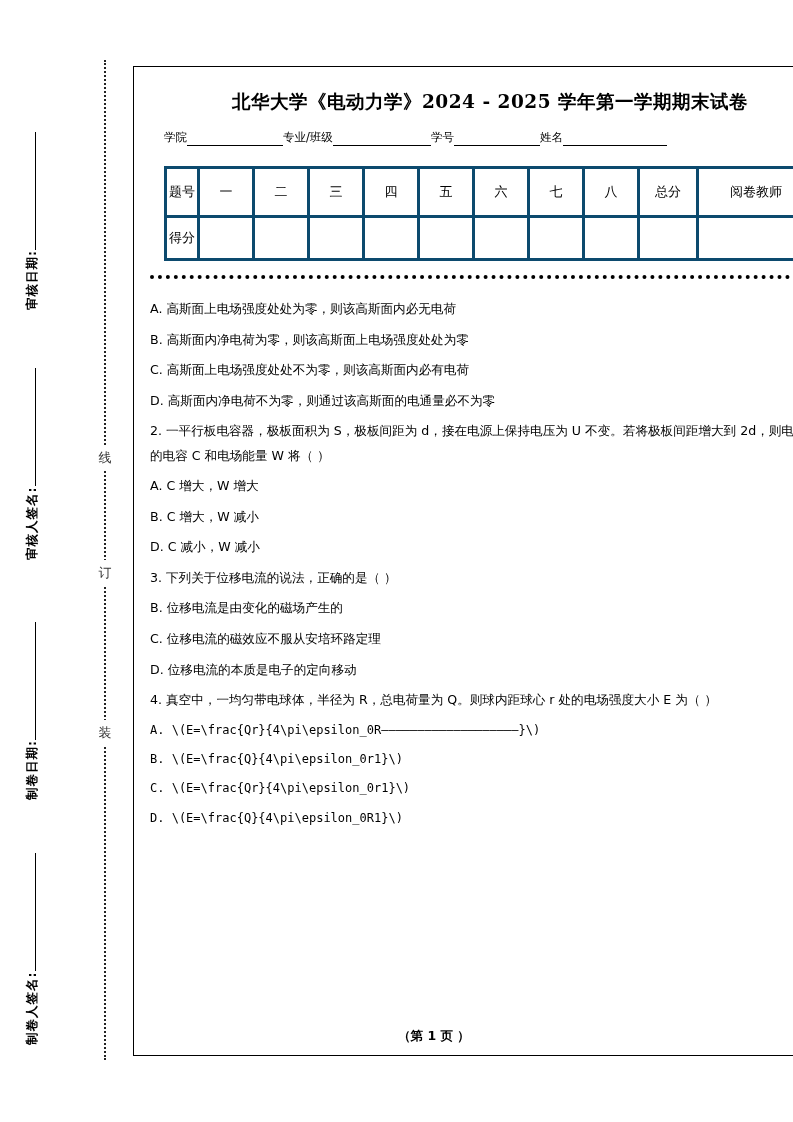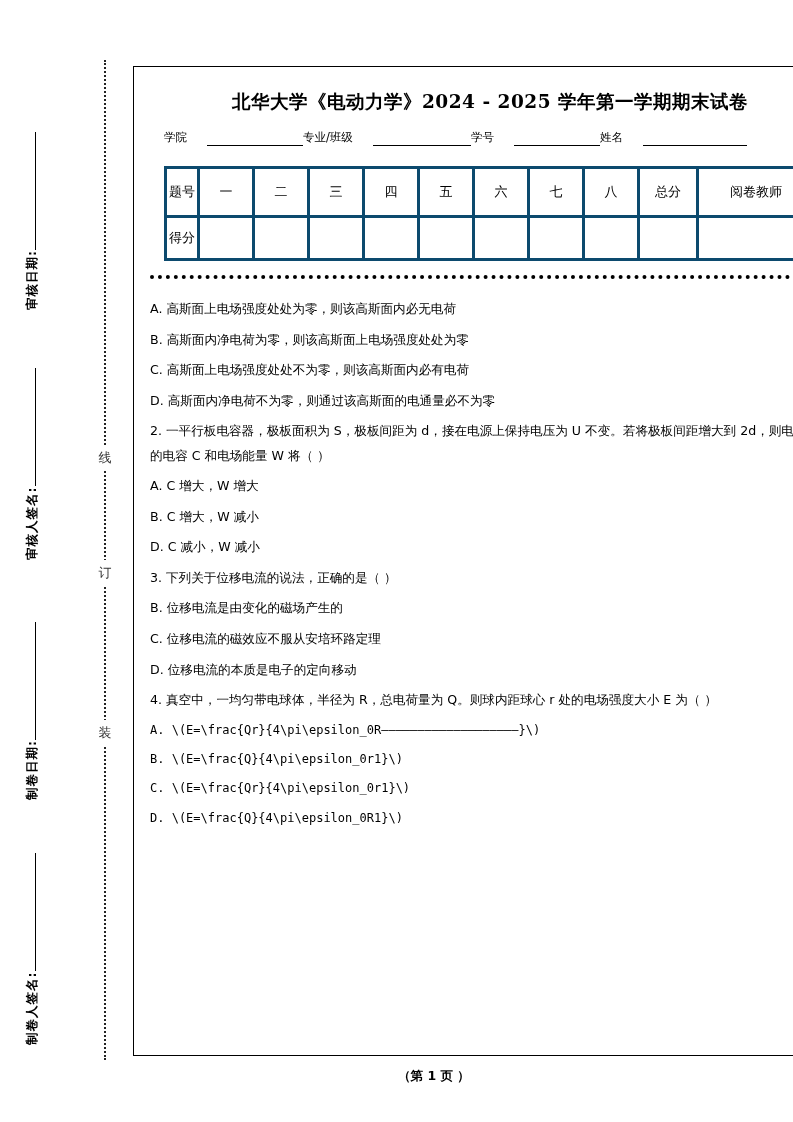--- a/index.html
+++ b/index.html
@@ -95,21 +95,21 @@
 
   
   .info-row {
     display: flex;
     align-items: flex-end;
     font-size: 11.5px;
     font-family: "DejaVu Sans", "Liberation Sans", sans-serif;
     margin: 0 6px 20px 14px;
     white-space: nowrap;
   }
-  .info-field { display: flex; align-items: flex-end; gap: 20px; }
+  .info-field { display: flex; align-items: flex-end; }
   .info-field .lab { padding-bottom: 1px; }
   .info-field .blank {
     border-bottom: 1px solid #000;
     height: 13px;
   }
   .blank-w1 { width: 96px; }
   .blank-w2 { width: 98px; }
   .blank-w3 { width: 86px; }
   .blank-w4 { width: 104px; }
 
@@ -164,21 +164,21 @@
   .mono {
     font-family: "DejaVu Sans Mono", "Liberation Mono", monospace;
     font-size: 12px;
     white-space: pre;
   }
 
   
   .footer {
     position: absolute;
     left: 133px;
-    top: 1068px;
+    top: 1028px;
     width: 602px;
     text-align: center;
     font-size: 12.5px;
     font-weight: bold;
     font-family: "DejaVu Sans", "Liberation Sans", sans-serif;
   }
 </style>
 </head>
 <body>
 

